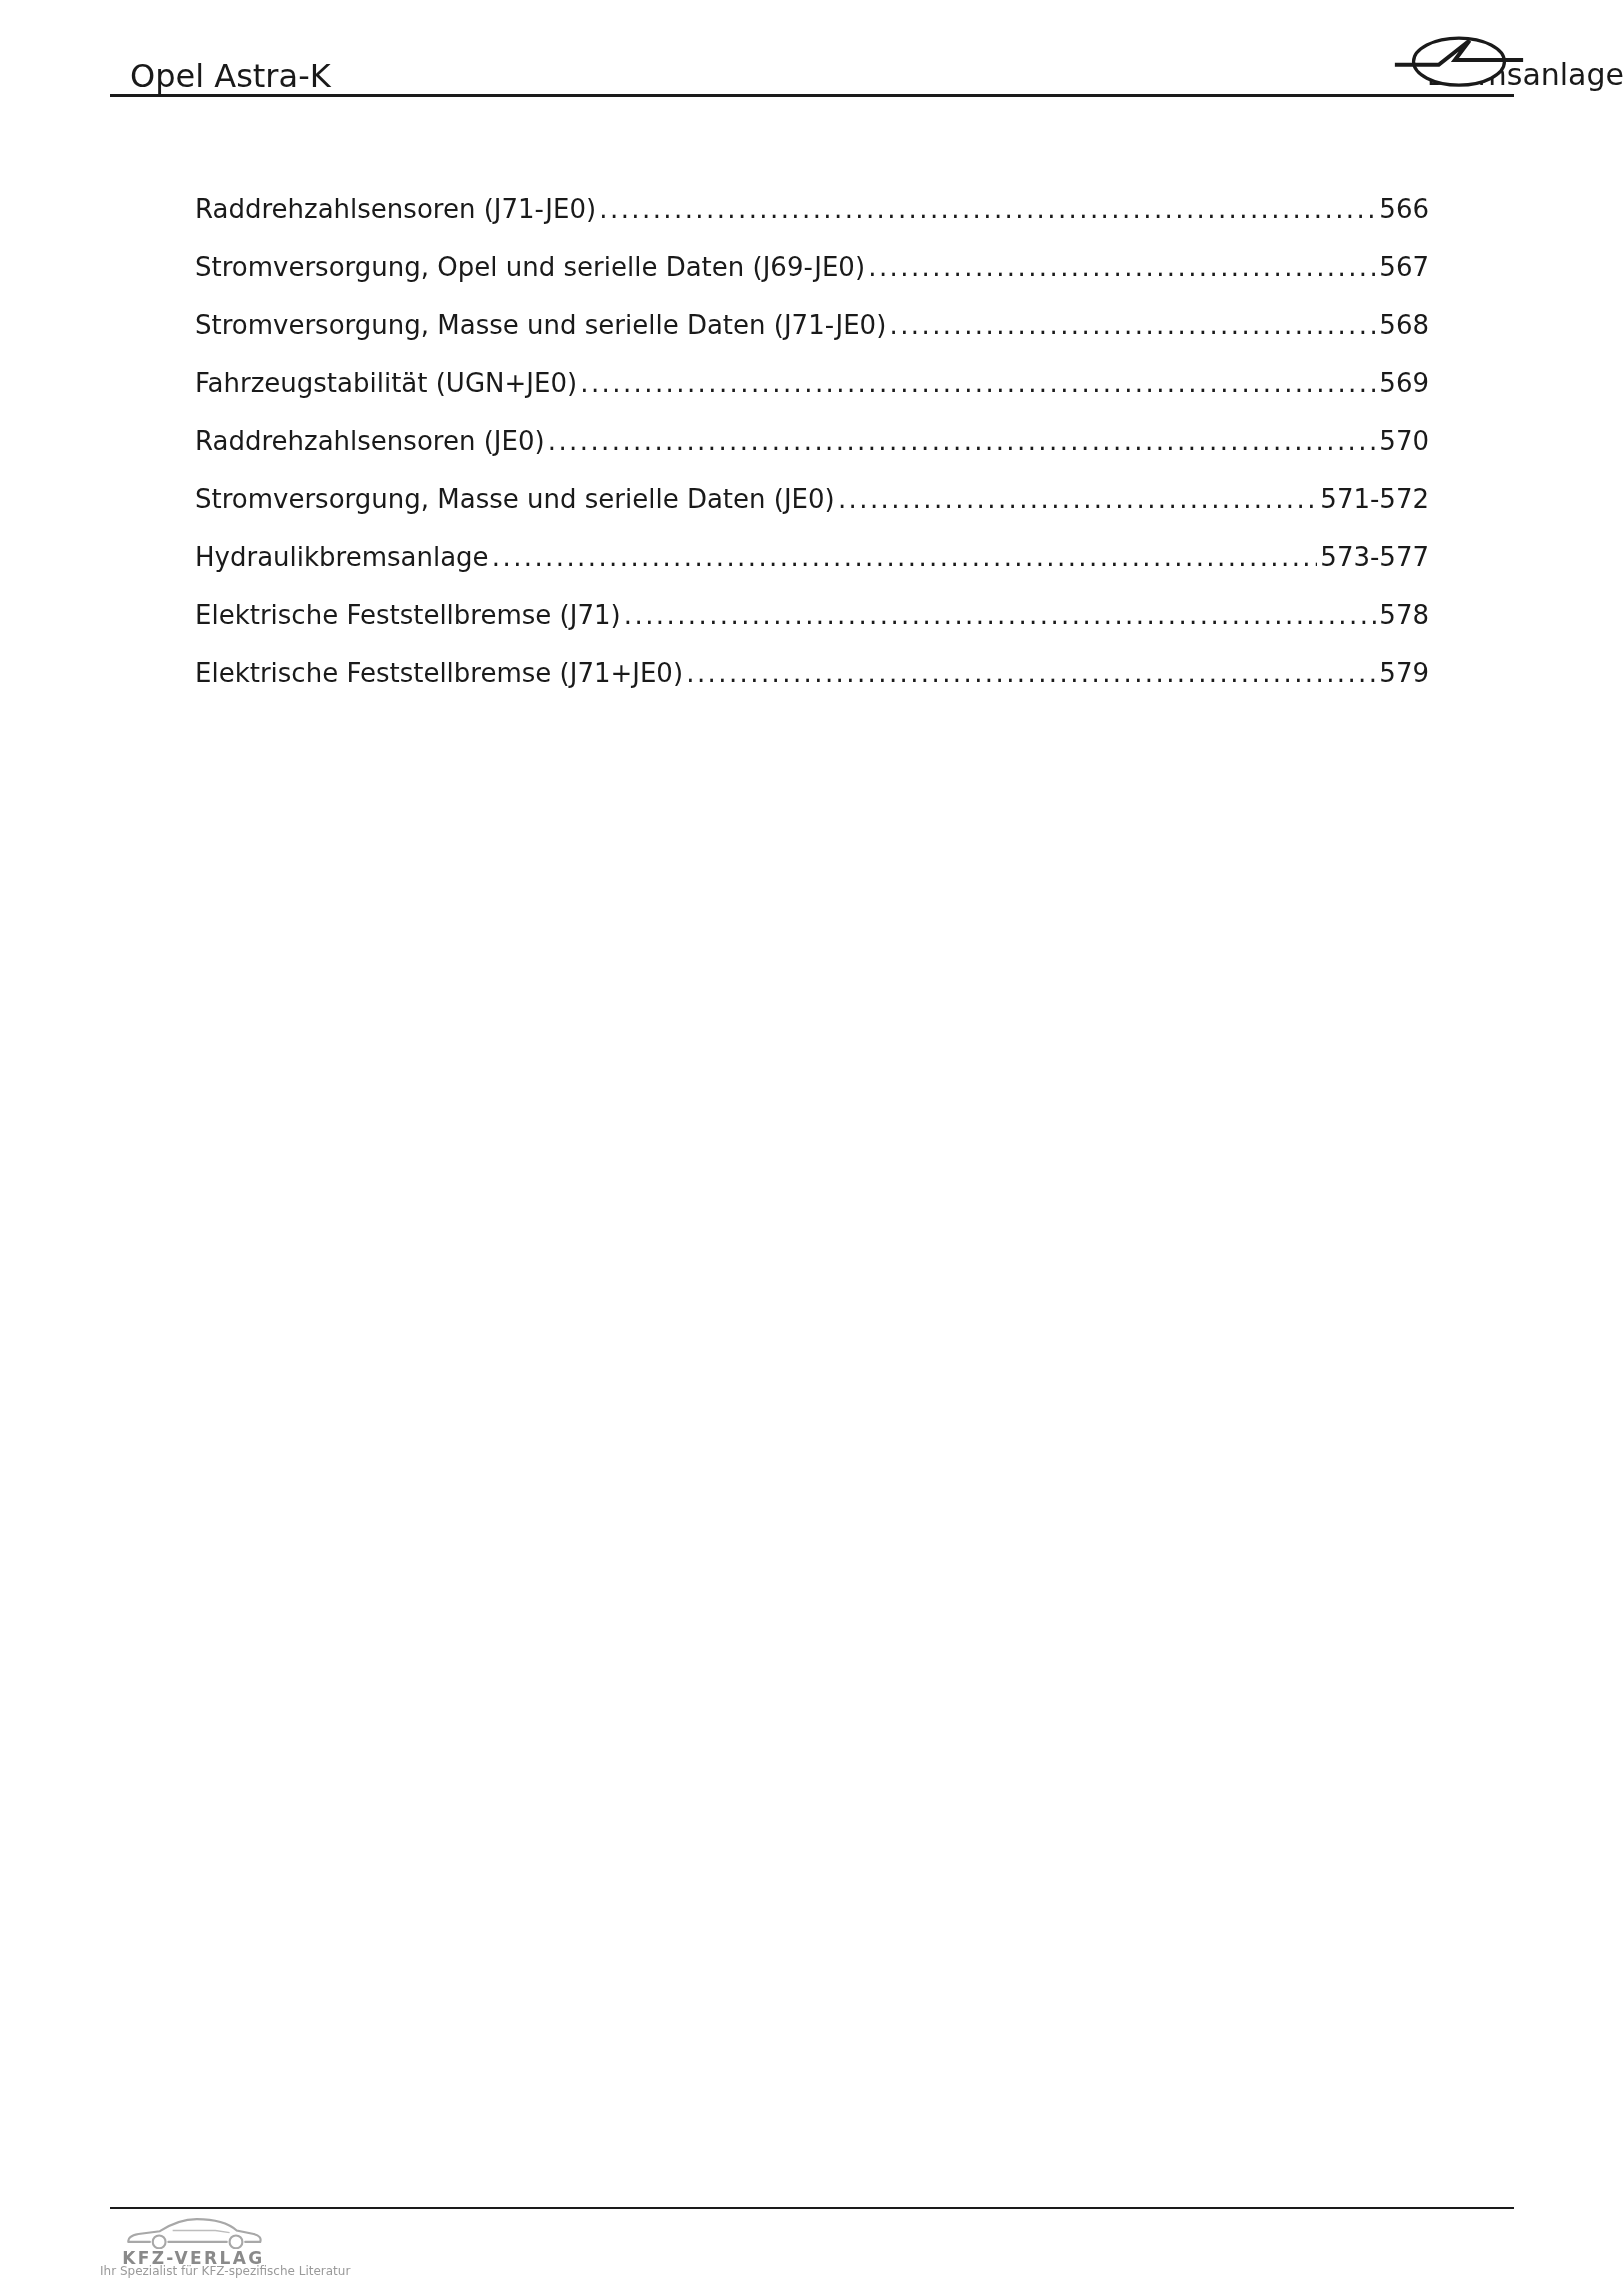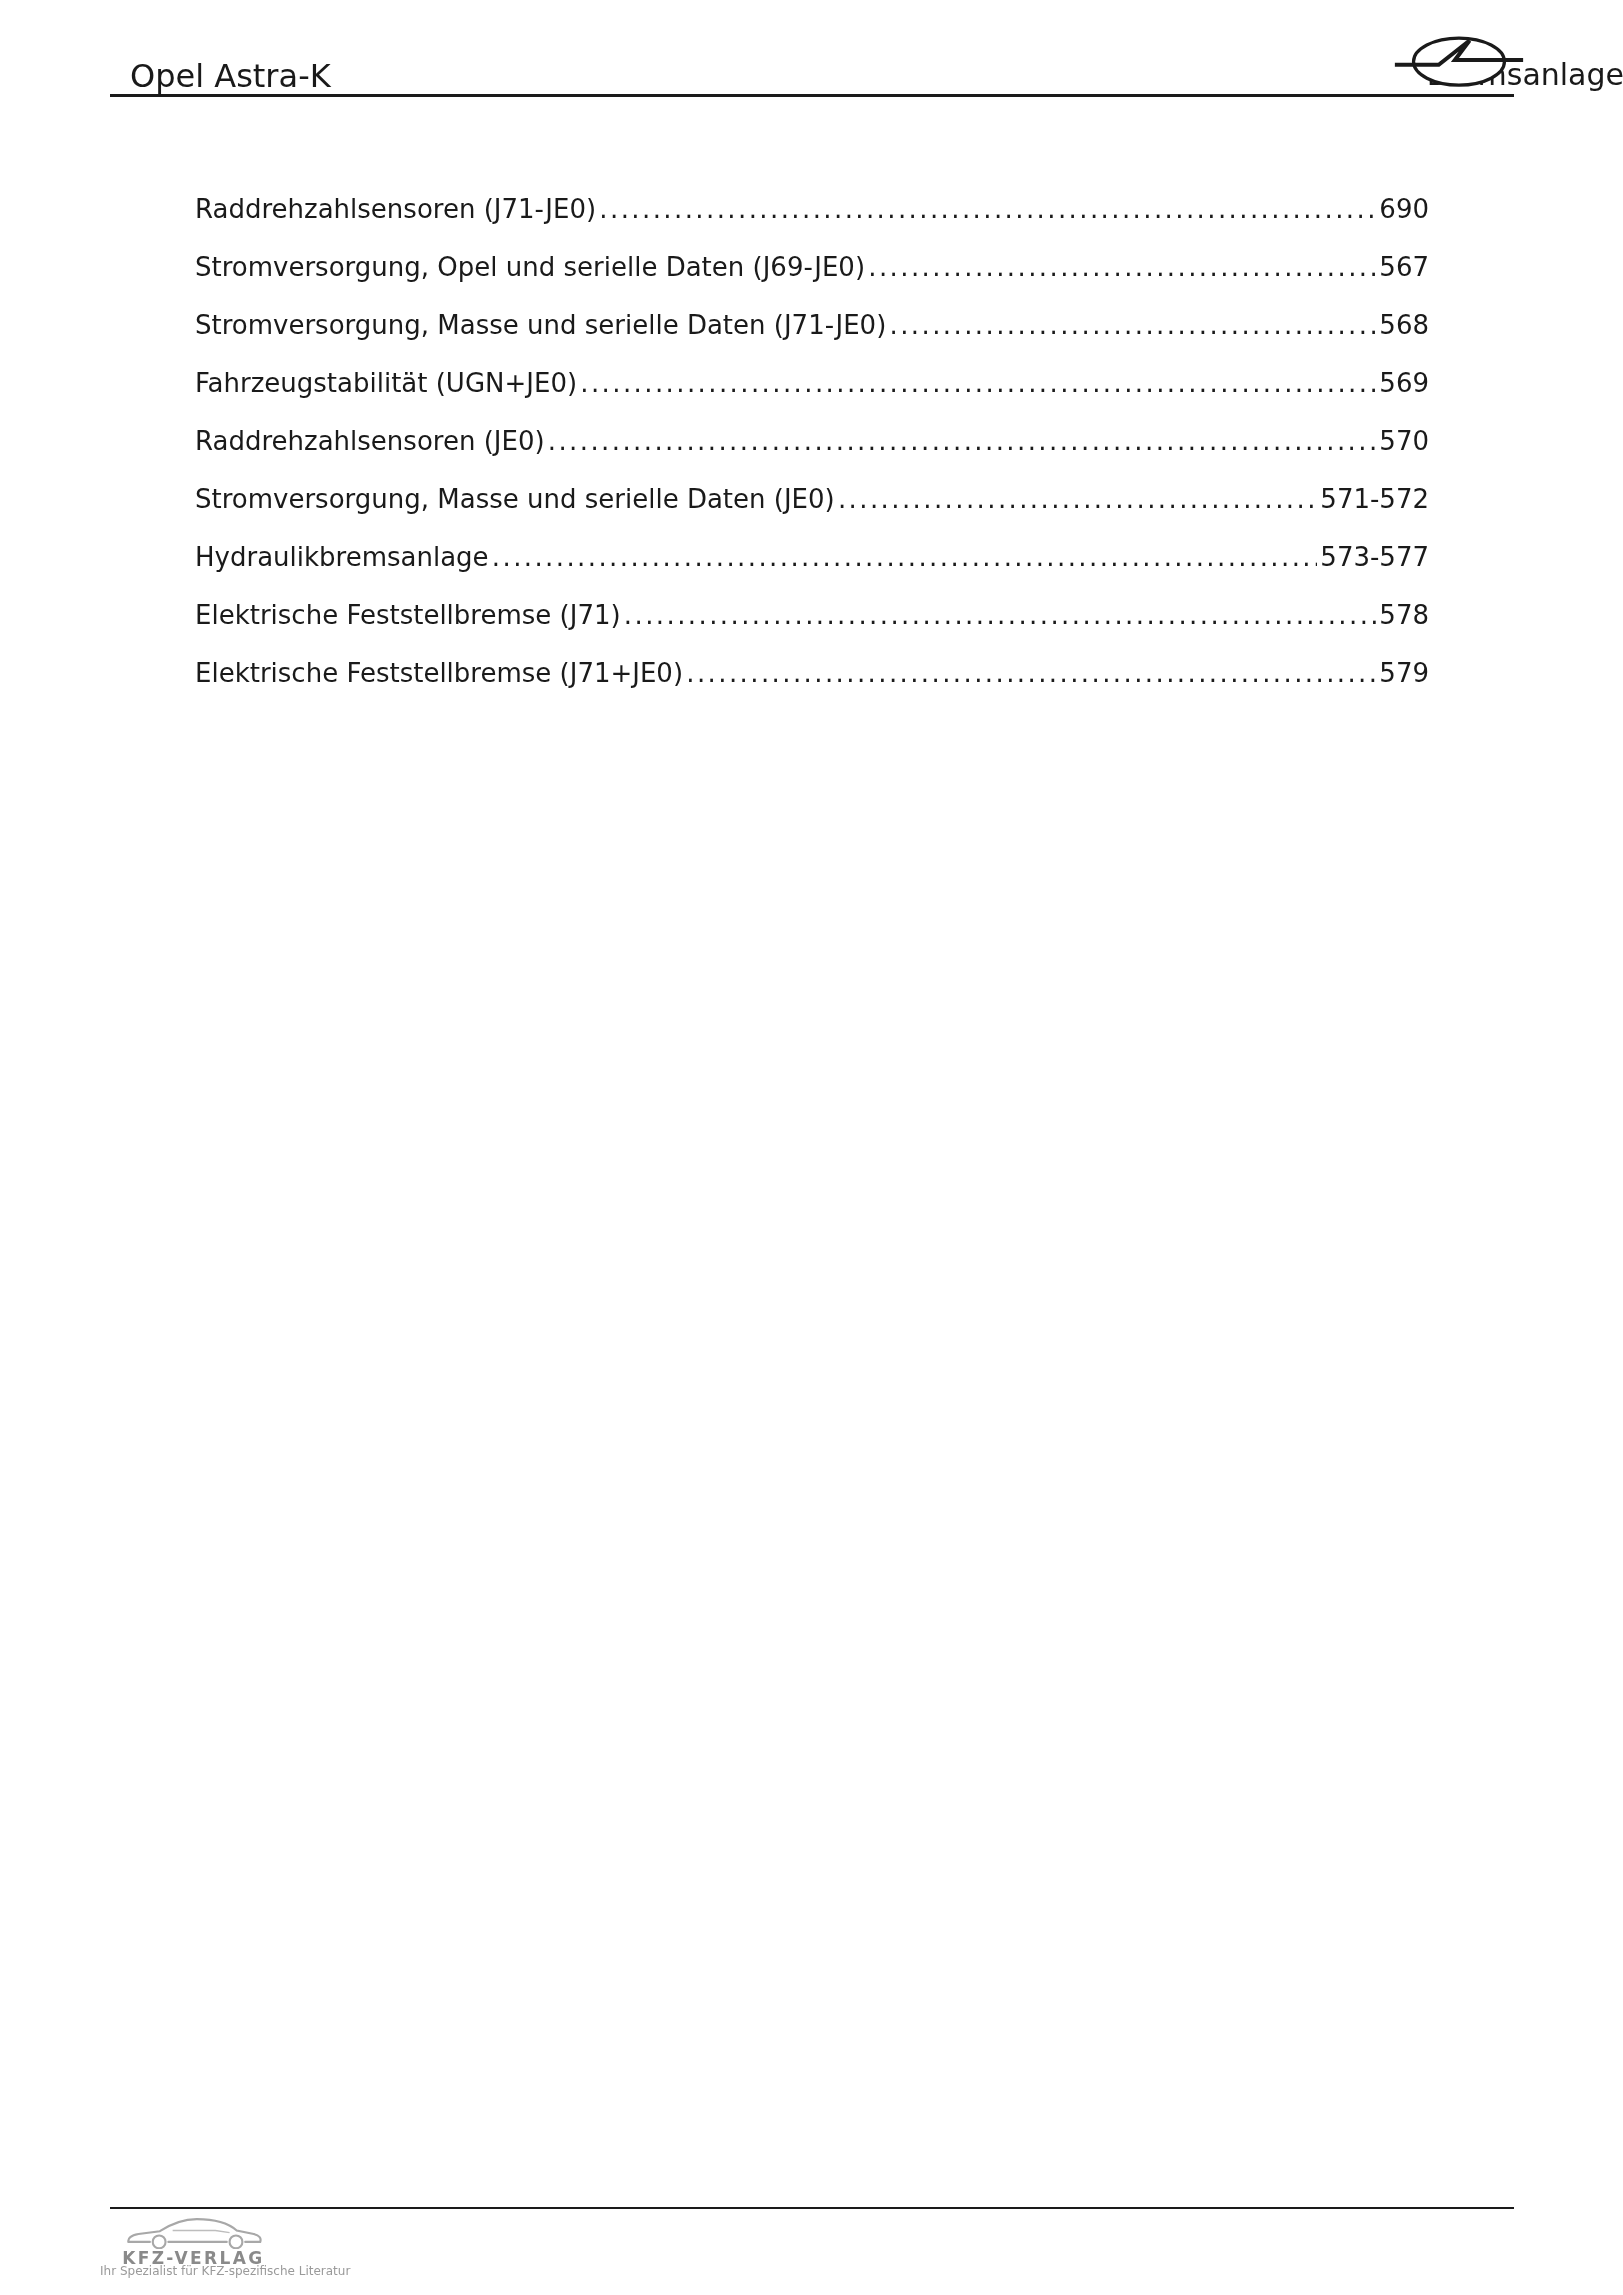--- a/index.html
+++ b/index.html
@@ -132,21 +132,21 @@
     <ellipse cx="85" cy="50" rx="56" ry="29" fill="#ffffff" stroke="#1a1a1a" stroke-width="4"></ellipse>
     <path d="M6 54 L60 54 L98 24 L80 48 L164 48" fill="none" stroke="#1a1a1a" stroke-width="5" stroke-linejoin="miter" stroke-linecap="butt"></path>
   </svg>
 </div>
 
 <div class="toc">
 
   <div class="toc-row">
     <span class="toc-label">Raddrehzahlsensoren (J71-JE0)</span>
     <span class="toc-leader"></span>
-    <span class="toc-page">690</span>
+    <span class="toc-page">566</span>
   </div>
 
   <div class="toc-row">
     <span class="toc-label">Stromversorgung, Opel und serielle Daten (J69-JE0)</span>
     <span class="toc-leader"></span>
     <span class="toc-page">567</span>
   </div>
 
   <div class="toc-row">
     <span class="toc-label">Stromversorgung, Masse und serielle Daten (J71-JE0)</span>

